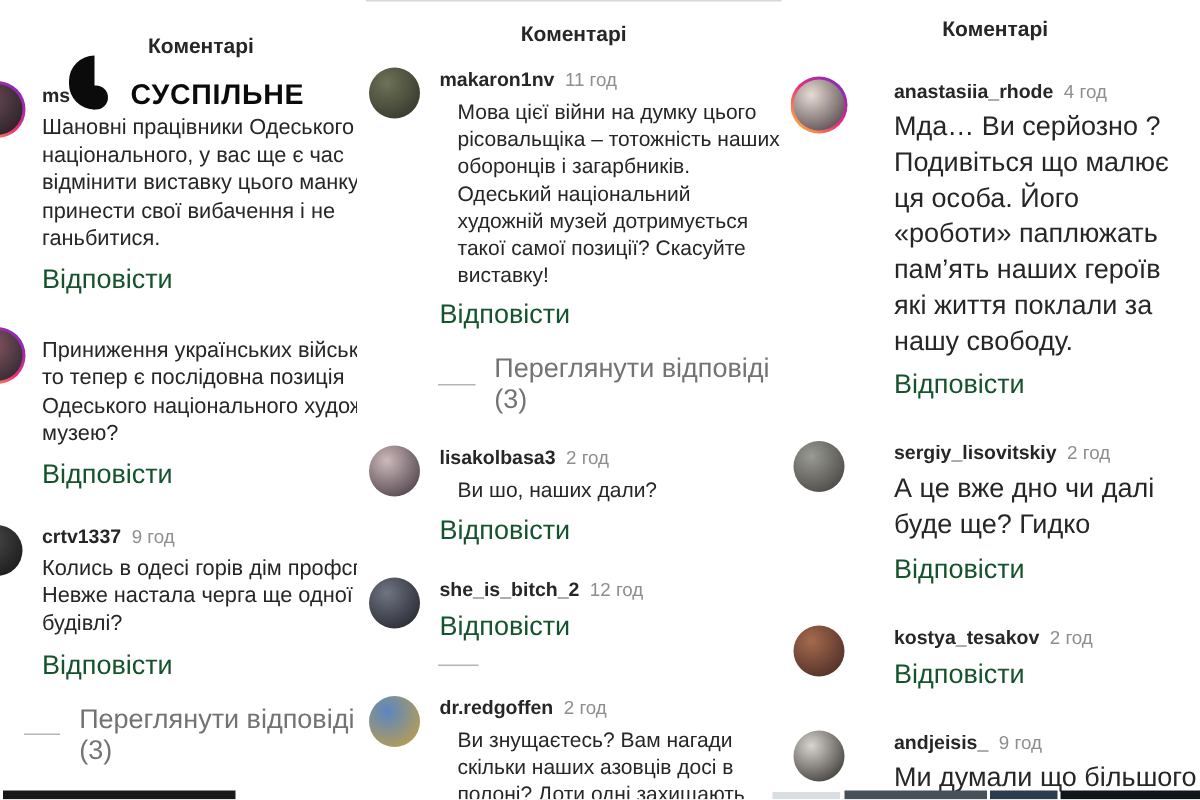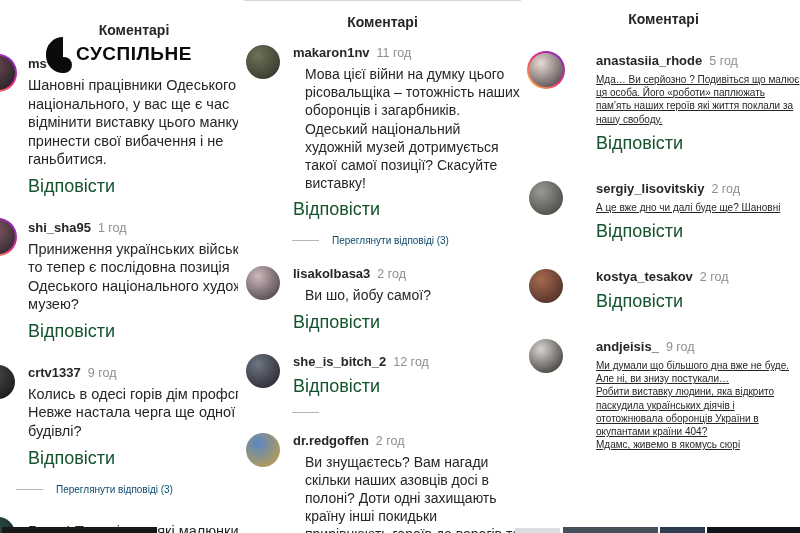--- a/index.html
+++ b/index.html
@@ -27,30 +27,30 @@
   .panel-1 .avatar-wrap { margin-left:-21px; }
 
   .c-body { flex:1 1 auto; min-width:0; padding-top:2px; }
   .panel-1 .c-body { width:252px; flex:0 0 252px; }
   .u-row { display:flex; align-items:baseline; gap:7px; }
   .uname { font-weight:bold; color:#262626; font-size:13px; cursor:pointer; }
   .time  { color:#8e8e8e; font-size:12.5px; }
   .c-text { color:#262626; margin-top:5px; white-space:pre-line; }
   .panel-1 .c-text { font-size:14.5px; line-height:1.28; width:252px; }
   .panel-2 .c-text { font-size:14px;   line-height:1.30;margin-left:12px; }
-  .panel-3 .c-text { font-size:10px; line-height:1.32;text-decoration:underline; }
+  .panel-3 .c-text { font-size:18px; line-height:1.32; }
   .reply { color:#14532d; font-size:18px; margin-top:7px; cursor:pointer; }
 
-  .view-replies { display:flex; align-items:center; gap:13px; color:#0c4a6e; font-size:10px; cursor:pointer; }
+  .view-replies { display:flex; align-items:center; gap:13px; color:#737373; font-size:18px; cursor:pointer; }
   .panel-1 .view-replies { margin:-6px 0 20px 16px; }
   .panel-2 .view-replies { margin:-4px 0 18px 48px; }
   .vr-line { width:27px; height:1px; background:#b5b5b5; }
 
   
-  .logo { position:absolute; left:46px; top:35px; display:flex; align-items:center; z-index:30; }
+  .logo { position:absolute; left:46px; top:35px; display:flex; align-items:flex-end; z-index:30;gap:11px; }
   .logo-mark { width:17px; height:36px; background:#0b0b0b; border-radius:18px 0 0 18px; margin-top:2px; position:relative; }
   .logo-mark:after { content:""; position:absolute; right:-9px; bottom:0; width:10px; height:16px; background:#0b0b0b; border-radius:0 10px 10px 0; }
   .logo-text { margin-left:13px; color:#0b0b0b; font-weight:bold; font-size:19px; line-height:1.02; letter-spacing:0.5px; }
 
   
   .strip { position:absolute; }
   .strip-a { left:2px;  top:527px; width:155px; height:6px; background:#181818; }
   .strip-b { left:515px; top:528px; width:45px; height:5px; background:#d9dee3; }
   .strip-c { left:563px; top:527px; width:95px; height:6px; background:#46505b; }
   .strip-d { left:660px; top:527px; width:45px; height:6px; background:#2c3b4d; }
@@ -74,24 +74,20 @@
             </div>
             <div class="c-text">Шановні працівники Одеського національного, у вас ще є час відмінити виставку цього манкурта, принести свої вибачення і не ганьбитися.</div>
             <div class="reply">Відповісти</div>
           </div>
         </div>
         <div class="comment">
           <div class="avatar-wrap ring">
             <div class="avatar" style="background: radial-gradient(circle at 35% 30%, rgb(138, 90, 98), rgb(35, 32, 42));"></div>
           </div>
           <div class="c-body">
-            <div class="u-row">
-              <span class="uname">shi_sha95</span>
-              <span class="time">1 год</span>
-            </div>
             <div class="c-text">Приниження українських військових то тепер є послідовна позиція Одеського національного художнього музею?</div>
             <div class="reply">Відповісти</div>
           </div>
         </div>
         <div class="comment">
           <div class="avatar-wrap">
             <div class="avatar" style="background: radial-gradient(circle at 35% 30%, rgb(74, 74, 74), rgb(18, 18, 18));"></div>
           </div>
           <div class="c-body">
             <div class="u-row">
@@ -139,21 +135,21 @@
         </div>
         <div class="comment">
           <div class="avatar-wrap">
             <div class="avatar" style="background: radial-gradient(circle at 35% 30%, rgb(205, 185, 187), rgb(58, 48, 56));"></div>
           </div>
           <div class="c-body">
             <div class="u-row">
               <span class="uname">lisakolbasa3</span>
               <span class="time">2 год</span>
             </div>
-            <div class="c-text">Ви шо, йобу самої?</div>
+            <div class="c-text">Ви шо, наших дали?</div>
             <div class="reply">Відповісти</div>
           </div>
         </div>
         <div class="comment">
           <div class="avatar-wrap">
             <div class="avatar" style="background: radial-gradient(circle at 35% 30%, rgb(110, 117, 131), rgb(29, 28, 36));"></div>
           </div>
           <div class="c-body">
             <div class="u-row">
               <span class="uname">she_is_bitch_2</span>
@@ -183,36 +179,36 @@
   <div class="panel panel-3">
     <div class="panel-header">Коментарі</div>
     <div class="comment-list">
         <div class="comment">
           <div class="avatar-wrap ring">
             <div class="avatar" style="background: radial-gradient(circle at 35% 30%, rgb(231, 220, 212), rgb(65, 51, 58));"></div>
           </div>
           <div class="c-body">
             <div class="u-row">
               <span class="uname">anastasiia_rhode</span>
-              <span class="time">5 год</span>
+              <span class="time">4 год</span>
             </div>
             <div class="c-text">Мда… Ви серйозно ? Подивіться що малює ця особа. Його «роботи» паплюжать пам’ять  наших героїв  які життя поклали за нашу свободу.</div>
             <div class="reply">Відповісти</div>
           </div>
         </div>
         <div class="comment">
           <div class="avatar-wrap">
             <div class="avatar" style="background: radial-gradient(circle at 35% 30%, rgb(154, 154, 148), rgb(60, 58, 54));"></div>
           </div>
           <div class="c-body">
             <div class="u-row">
               <span class="uname">sergiy_lisovitskiy</span>
               <span class="time">2 год</span>
             </div>
-            <div class="c-text">А це вже дно чи далі буде ще? Шановні</div>
+            <div class="c-text">А це вже дно чи далі буде ще? Гидко</div>
             <div class="reply">Відповісти</div>
           </div>
         </div>
         <div class="comment">
           <div class="avatar-wrap">
             <div class="avatar" style="background: radial-gradient(circle at 35% 30%, rgb(165, 106, 78), rgb(64, 36, 32));"></div>
           </div>
           <div class="c-body">
             <div class="u-row">
               <span class="uname">kostya_tesakov</span>

